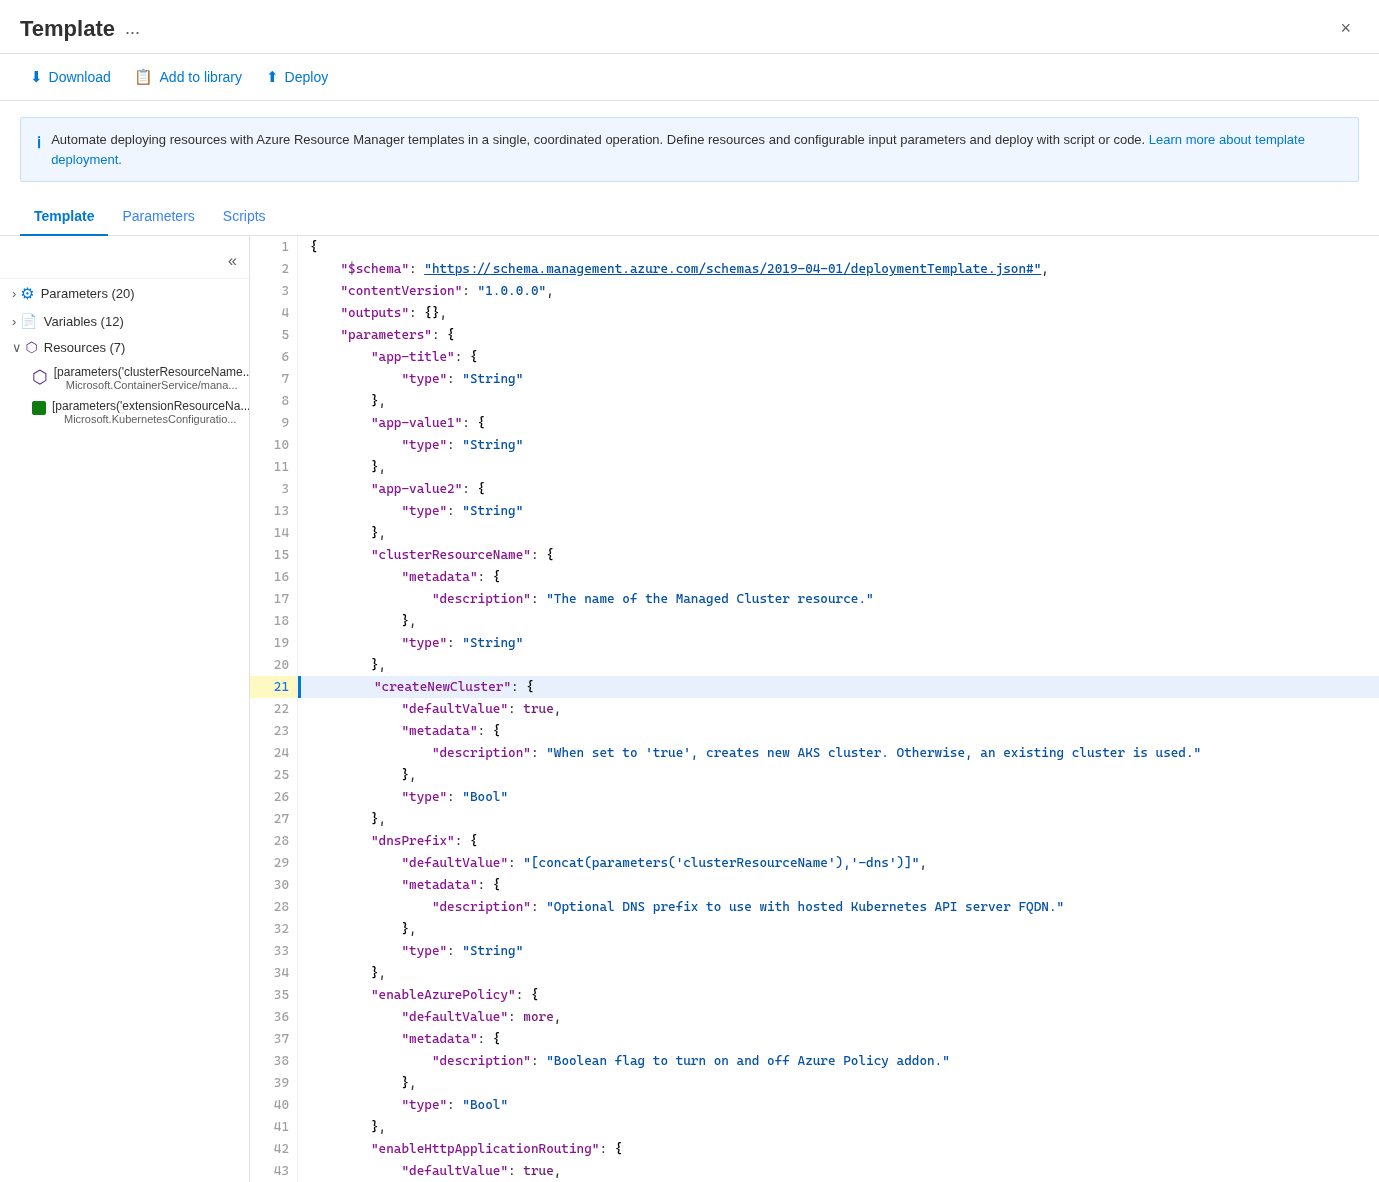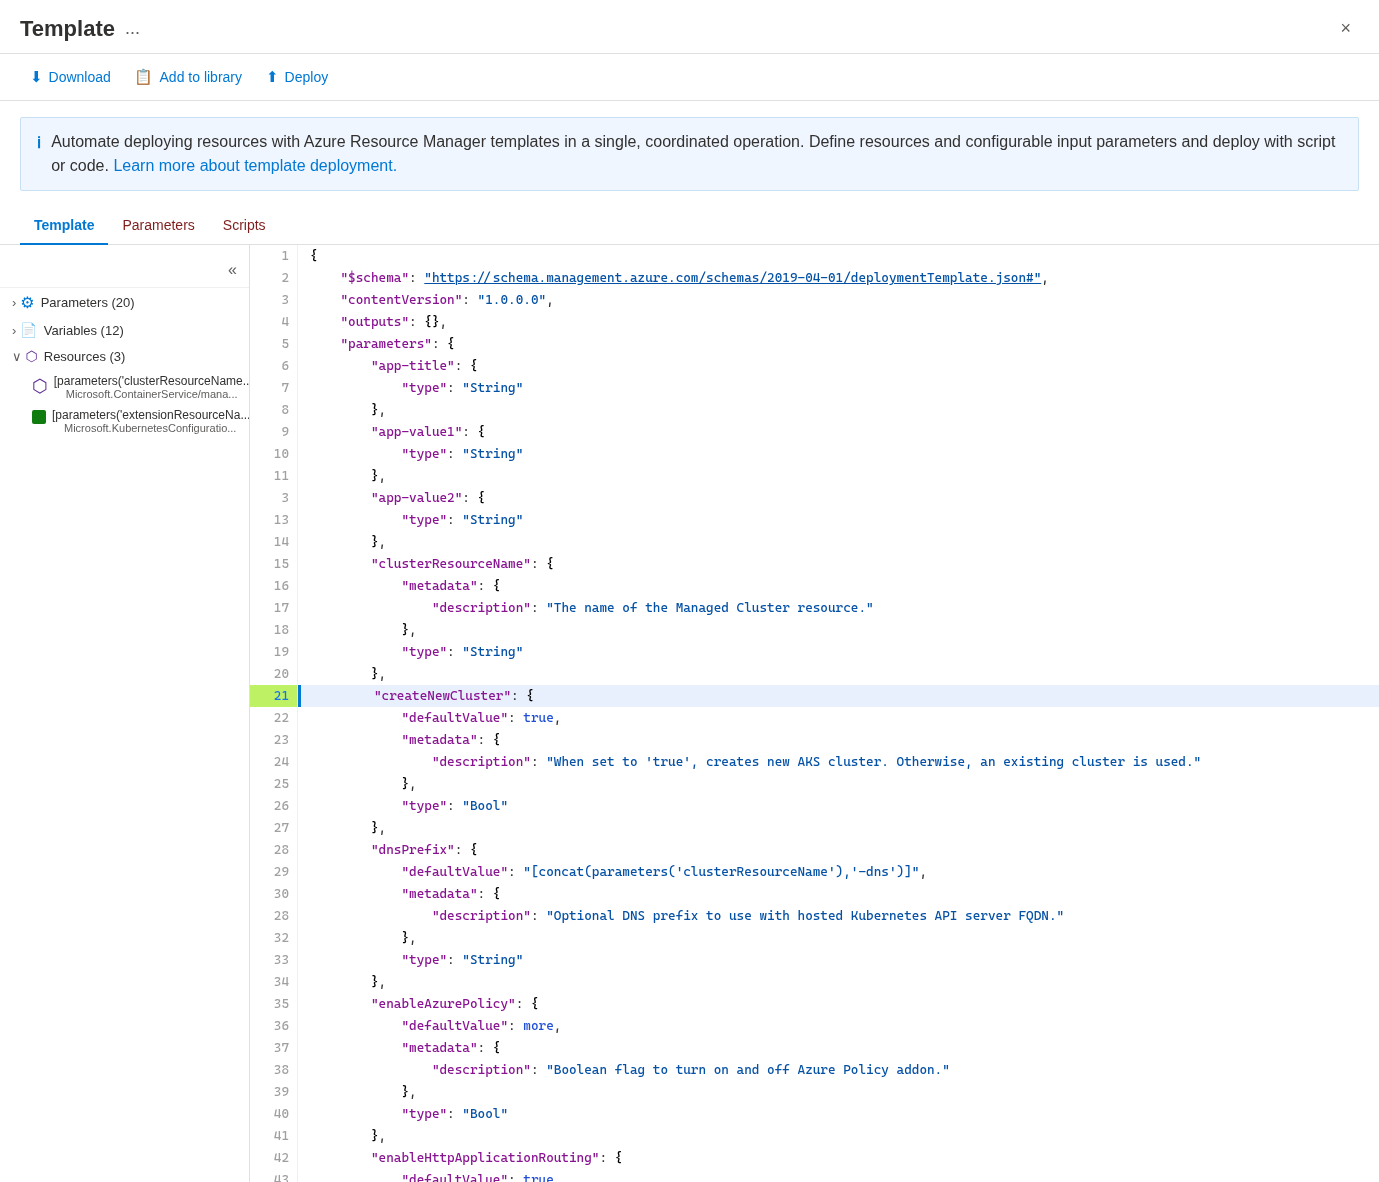--- a/index.html
+++ b/index.html
@@ -13,50 +13,50 @@
     .close-btn { background: none; border: none; cursor: pointer; font-size: 18px; color: #605e5c; padding: 4px 8px; }
 
     
     .toolbar { display: flex; align-items: center; gap: 4px; padding: 8px 20px; border-bottom: 1px solid #e0e0e0; }
     .toolbar-btn { display: flex; align-items: center; gap: 6px; background: none; border: none; cursor: pointer; color: #0078d4; font-size: 14px; padding: 6px 10px; border-radius: 2px; }
     .toolbar-btn .icon { font-size: 15px; }
 
     
     .info-bar { display: flex; align-items: flex-start; gap: 10px; margin: 16px 20px; padding: 12px 16px; background: #f0f6ff; border: 1px solid #c7e0f4; border-radius: 2px; }
     .info-bar .info-icon { color: #0078d4; font-size: 16px; flex-shrink: 0; margin-top: 1px; }
-    .info-bar p { font-size: 16px; color: #323130; line-height: 1.5; }
+    .info-bar p { font-size: 13px; color: #323130; line-height: 1.5; }
     .info-bar a { color: #0078d4; text-decoration: none; }
 
     
     .tabs { display: flex; border-bottom: 1px solid #e0e0e0; padding: 0 20px; }
-    .tab { padding: 10px 14px; cursor: pointer; font-size: 14px; color: #7f1d1d; border-bottom: 2px solid transparent; margin-bottom: -1px; }
+    .tab { padding: 10px 14px; cursor: pointer; font-size: 14px; color: #3b82f6; border-bottom: 2px solid transparent; margin-bottom: -1px; }
     .tab.active { color: #0078d4; border-bottom: 2px solid #0078d4; font-weight: 600; }
 
     
     .main-content { display: flex; height: calc(1182px - 200px); }
 
     
     .sidebar { width: 250px; border-right: 1px solid #e0e0e0; overflow-y: auto; padding: 8px 0; flex-shrink: 0; }
     .sidebar-toggle-btn { background: none; border: none; cursor: pointer; color: #605e5c; font-size: 16px; padding: 4px; }
 
     
     .code-area { flex: 1; overflow: auto; background: #fff; position: relative; }
     .code-container { display: flex; min-height: 100%; }
     .line-numbers { width: 48px; background: #fff; padding: 0; text-align: right; flex-shrink: 0; border-right: 1px solid #f0f0f0; user-select: none; }
     .line-number { display: block; padding: 0 8px; height: 22px; line-height: 22px; font-size: 13px; font-family: 'Cascadia Code', 'Consolas', monospace; color: #a0a0a0; }
-    .line-number.highlighted { background: #bef264; color: #1a73e8; }
+    .line-number.highlighted { background: #fef9c3; color: #1a73e8; }
     .code-content { flex: 1; padding: 0; overflow-x: auto; }
     .code-line { display: block; height: 22px; line-height: 22px; font-size: 13px; font-family: 'Cascadia Code', 'Consolas', monospace; white-space: pre; padding: 0 12px; }
     .code-line.highlighted { background: #e8f0fe; border-left: 3px solid #0078d4; }
 
     
     .json-brace { color: #000; }
     .json-key { color: #881391; }
     .json-string { color: #0451a5; }
-    .json-bool { color: #1d4ed8; }
+    .json-bool { color: #701a75; }
     .json-url { color: #0451a5; text-decoration: underline; }
 
     
     .code-area::-webkit-scrollbar { width: 8px; height: 8px; }
     .code-area::-webkit-scrollbar-track { background: #f1f1f1; }
     .code-area::-webkit-scrollbar-thumb { background: #c8c8c8; border-radius: 4px; }
 
     .sidebar-section-header { display: flex; align-items: center; padding: 5px 8px 5px 12px; cursor: pointer; font-size: 13px; font-weight: 500; }
     .resource-item { padding: 3px 8px 3px 28px; cursor: pointer; font-size: 12px; }
     .resource-name { color: #323130; white-space: nowrap; overflow: hidden; text-overflow: ellipsis; max-width: 200px; }
@@ -121,21 +121,21 @@
 
     <div class="sidebar-section-header">
       <span style="color:#605e5c; margin-right:4px;">›</span>
       <span style="color:#107c10; margin-right:6px; font-size:14px;">📄</span>
       <span>Variables (12)</span>
     </div>
 
     <div class="sidebar-section-header">
       <span style="color:#605e5c; margin-right:4px;">∨</span>
       <span style="color:#5c2d91; margin-right:6px; font-size:14px;">⬡</span>
-      <span>Resources (3)</span>
+      <span>Resources (7)</span>
     </div>
 
     <div class="resource-item" style="padding-left:32px; margin:2px 0;">
       <div style="display:flex; align-items:flex-start; gap:6px;">
         <span style="color:#5c2d91; font-size:18px; flex-shrink:0; margin-top:1px;">⬡</span>
         <div>
           <div class="resource-name">[parameters('clusterResourceName...</div>
           <div class="resource-type">Microsoft.ContainerService/mana...</div>
         </div>
       </div>

